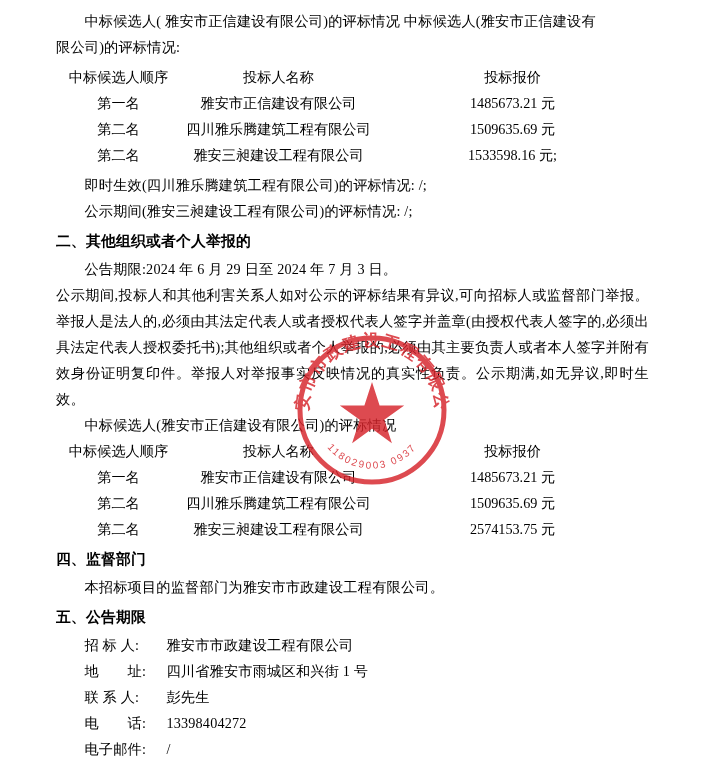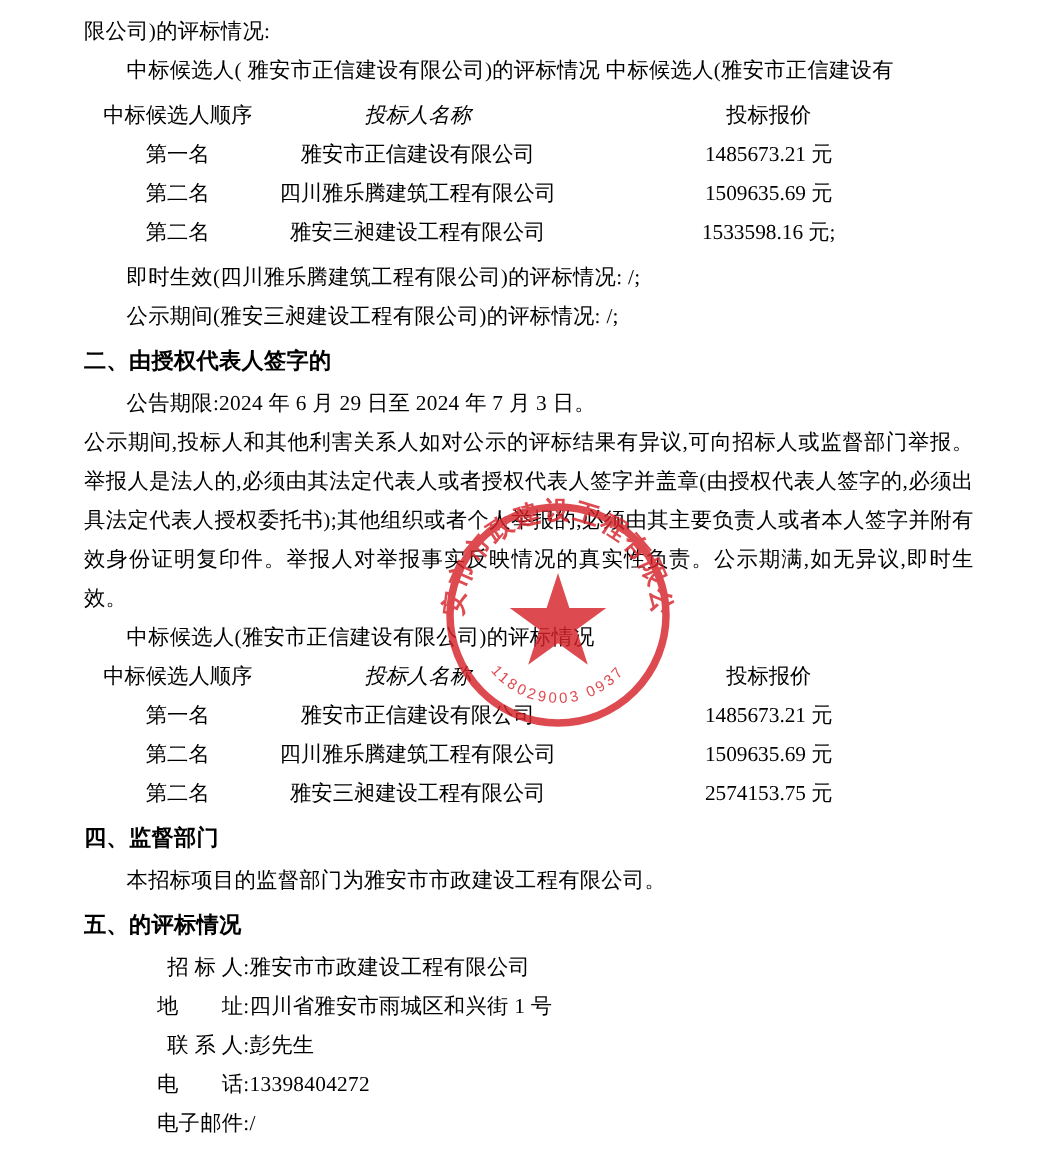--- a/index.html
+++ b/index.html
@@ -55,32 +55,31 @@
   }
   .tbl td, .tbl th {
     border: none;
     padding: 0;
     text-align: center;
     font-weight: normal;
     height: 26px;
     vertical-align: top;
   }
   .col-rank { width: 125px; }
-  .col-name { width: 195px; font-style: italic; }
+  .col-name { width: 195px; }
   .col-price { width: auto; }
   .tbl .hdr td { }
   .kvrow {
     font-size: 14.2px;
     line-height: 26px;
     padding-left: 2em;
   }
   .kv-label {
     display: inline-block;
     width: 82px;
-    text-align: right;
   }
   .spacer-2 { height: 4px; }
   
   .seal {
     position: absolute;
     left: 292px;
     top: 330px;
     width: 160px;
     height: 160px;
     z-index: 3;
@@ -109,22 +108,22 @@
       </text>
       <text font-size="10" fill="#d6232a" class="seal-text" letter-spacing="2">
         <textPath href="#sealArcBottom" startOffset="50%" text-anchor="middle">5118029003 09379</textPath>
       </text>
       <polygon fill="#d6232a" points="80,52 87.6,75.4 112.2,75.4 92.3,89.8 99.9,113.2 80,98.8 60.1,113.2 67.7,89.8 47.8,75.4 72.4,75.4"></polygon>
     </svg>
   </div>
 
   <div class="content">
 
+    <p class="para indent2">中标候选人( 雅安市正信建设有限公司)的评标情况 中标候选人(雅安市正信建设有</p>
     <p class="para">限公司)的评标情况:</p>
-    <p class="para indent2">中标候选人( 雅安市正信建设有限公司)的评标情况 中标候选人(雅安市正信建设有</p>
 
     <div class="spacer-2"></div>
 
     <table class="tbl">
       <tbody>
         <tr class="hdr">
           <td class="col-rank">中标候选人顺序</td>
           <td class="col-name">投标人名称</td>
           <td class="col-price">投标报价</td>
         </tr>
@@ -144,21 +143,21 @@
           <td>1533598.16 元;</td>
         </tr>
       </tbody>
     </table>
 
     <div class="spacer-2"></div>
 
     <p class="para indent2">即时生效(四川雅乐腾建筑工程有限公司)的评标情况: /;</p>
     <p class="para indent2">公示期间(雅安三昶建设工程有限公司)的评标情况: /;</p>
 
-    <p class="heading">二、由授权代表人签字的</p>
+    <p class="heading">二、其他组织或者个人举报的</p>
     <p class="para indent2">公告期限:2024 年 6 月 29 日至 2024 年 7 月 3 日。</p>
     <p class="para">公示期间,投标人和其他利害关系人如对公示的评标结果有异议,可向招标人或监督部门举报。举报人是法人的,必须由其法定代表人或者授权代表人签字并盖章(由授权代表人签字的,必须出具法定代表人授权委托书);其他组织或者个人举报的,必须由其主要负责人或者本人签字并附有效身份证明复印件。举报人对举报事实反映情况的真实性负责。公示期满,如无异议,即时生效。</p>
 
     <p class="para indent2">中标候选人(雅安市正信建设有限公司)的评标情况</p>
 
     <table class="tbl">
       <tbody>
         <tr class="hdr">
           <td class="col-rank">中标候选人顺序</td>
           <td class="col-name">投标人名称</td>
@@ -178,21 +177,21 @@
           <td>第二名</td>
           <td>雅安三昶建设工程有限公司</td>
           <td>2574153.75 元</td>
         </tr>
       </tbody>
     </table>
 
     <p class="heading">四、监督部门</p>
     <p class="para indent2">本招标项目的监督部门为雅安市市政建设工程有限公司。</p>
 
-    <p class="heading">五、的评标情况</p>
+    <p class="heading">五、公告期限</p>
 
     <p class="kvrow">
       <span class="kv-label">招 标 人:</span><span>雅安市市政建设工程有限公司</span>
     </p>
     <p class="kvrow">
       <span class="kv-label">地　　址:</span><span>四川省雅安市雨城区和兴街 1 号</span>
     </p>
     <p class="kvrow">
       <span class="kv-label">联 系 人:</span><span>彭先生</span>
     </p>

